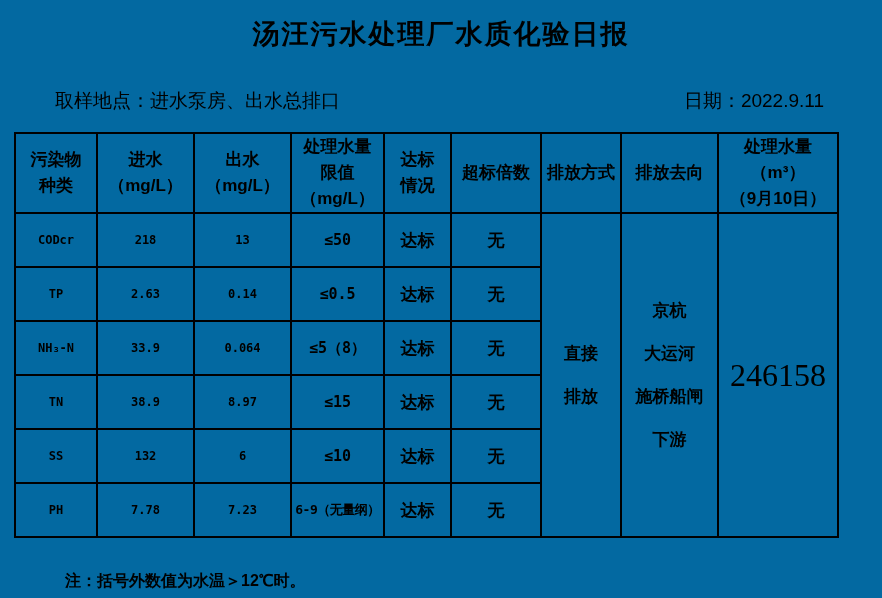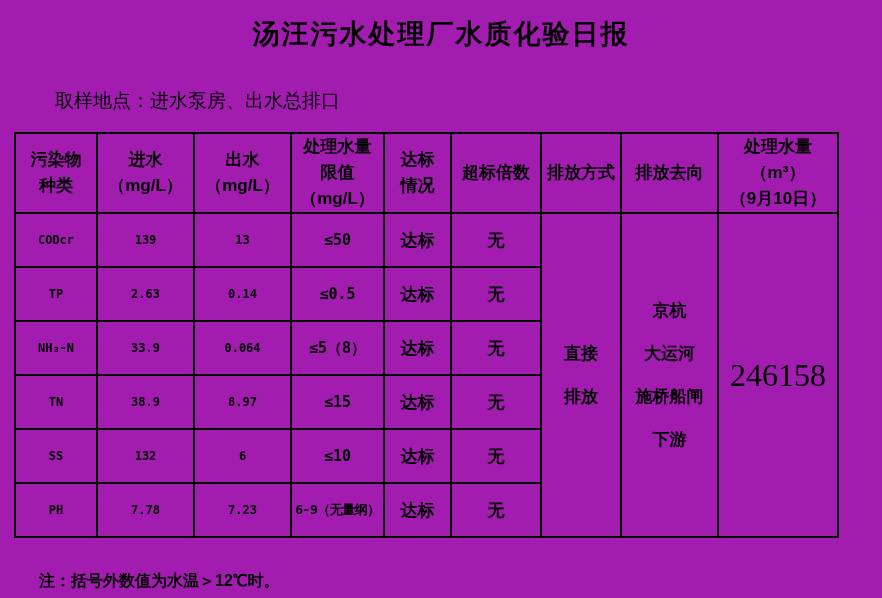--- a/index.html
+++ b/index.html
@@ -4,21 +4,21 @@
 <style>
   * { margin: 0; padding: 0; box-sizing: border-box; }
   html, body { background: #ffffff; }
   body {
     width: 882px; height: 598px;
     font-family: "Liberation Sans", sans-serif;
     color: #000;
     position: relative;
     overflow: hidden;
   }
-  .page { position: absolute; inset: 0; background: #a21caf; }
+  .page { position: absolute; inset: 0; background: #0369a1; }
 
   .title {
     position: absolute; top: 16px; left: 0; width: 100%;
     text-align: center;
     font-size: 27px; font-weight: bold; letter-spacing: 2px;
   }
 
   .meta-row {
     position: absolute; top: 88px; left: 55px; right: 58px;
     display: flex; justify-content: space-between; align-items: flex-start;
@@ -58,33 +58,34 @@
   td.merged-method, td.merged-dest {
     font-size: 17px; font-weight: bold;
     white-space: pre-line; line-height: 43px;
   }
   td.volume {
     font-family: "Liberation Serif", serif;
     font-weight: normal; font-size: 32px;
   }
 
   .footnote {
-    position: absolute; left: 39px; top: 571px;
+    position: absolute; left: 65px; top: 571px;
     font-size: 16px; font-weight: bold;
   }
 </style>
 </head>
 <body>
 
 <div class="page">
 
   <div class="title">汤汪污水处理厂水质化验日报</div>
 
   <div class="meta-row">
     <span>取样地点：进水泵房、出水总排口</span>
+    <span>日期：2022.9.11</span>
   </div>
 
   <table class="report">
     <colgroup>
       <col style="width:82px">
         <col style="width:97px">
         <col style="width:97px">
       <col style="width:93px">
         <col style="width:67px">
         <col style="width:90px">
@@ -109,21 +110,21 @@
         <th class="hdr">排放方式</th>
         <th class="hdr">排放去向</th>
         <th class="hdr">处理水量
 （m³）
 （9月10日）</th>
       </tr>
     </thead>
     <tbody>
       <tr>
         <td class="num">CODcr</td>
-        <td class="num">139</td>
+        <td class="num">218</td>
         <td class="num">13</td>
         <td class="limit">≤50</td>
         <td class="zh">达标</td>
         <td class="zh">无</td>
         <td class="merged-method" rowspan="6">直接
 排放</td>
         <td class="merged-dest" rowspan="6">京杭
 大运河
 施桥船闸
 下游</td>

